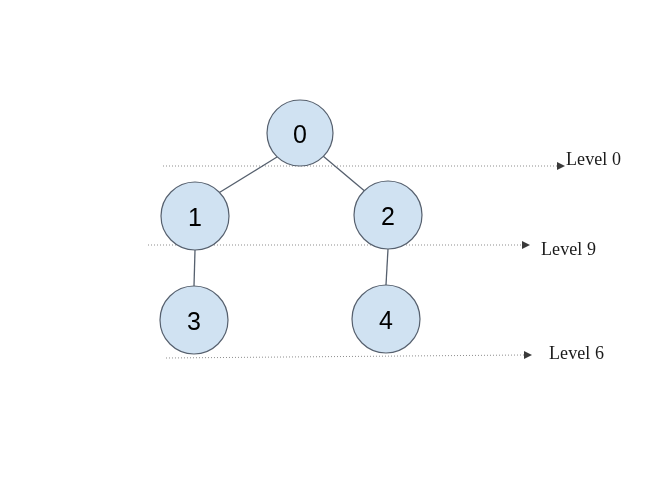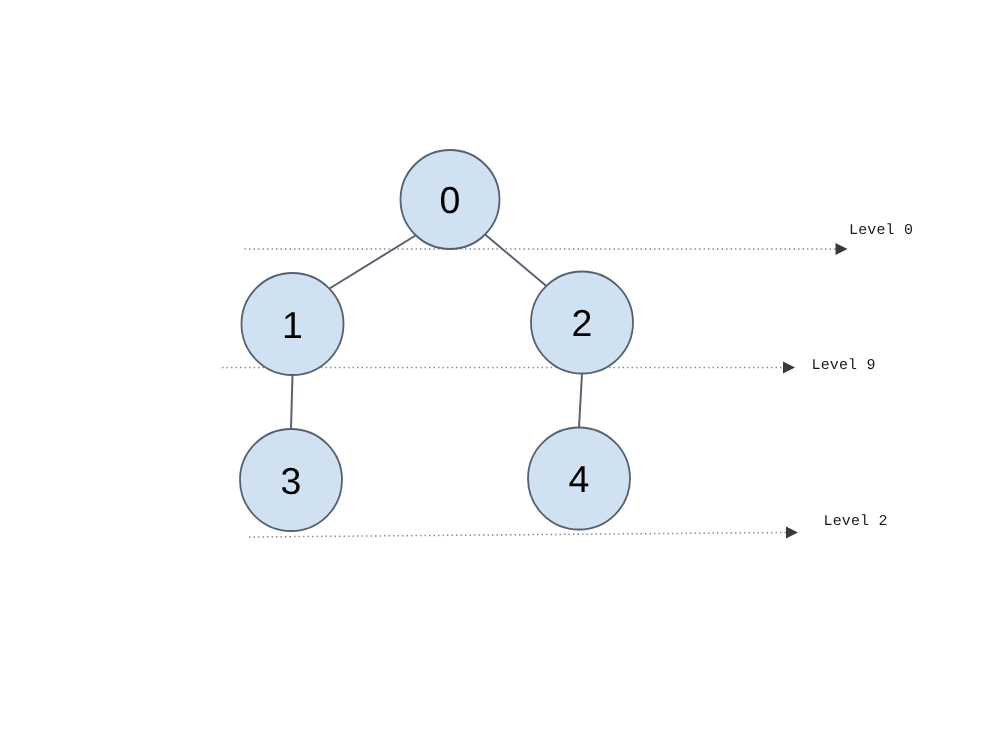--- a/index.html
+++ b/index.html
@@ -48,22 +48,22 @@
     stroke-width: 1;
     stroke-dasharray: 1 2;
     fill: none;
   }
   .level-arrowhead {
     fill: #3a3a3a;
     stroke: none;
   }
   .level-text {
     position: absolute;
-    font-family: Liberation Mono, monospace;
-    font-size: 10px;
+    font-family: Liberation Serif, serif;
+    font-size: 18px;
     color: #1a1a1a;
     white-space: nowrap;
     letter-spacing: 0.1px;
   }
 </style>
 </head>
 <body>
 
 <div id="canvas">
 
@@ -110,15 +110,15 @@
       </g>
       <g>
         <circle class="node-circle" cx="386" cy="319" r="34"></circle>
         <text class="node-label" x="386" y="320">4</text>
       </g>
     </g>
   </svg>
 
   <div class="level-text" style="left:566px; top:149px;">Level 0</div>
   <div class="level-text" style="left:541px; top:239px;">Level 9</div>
-  <div class="level-text" style="left:549px; top:343px;">Level 2</div>
+  <div class="level-text" style="left:549px; top:343px;">Level 6</div>
 
 </div>
 
 </body></html>

